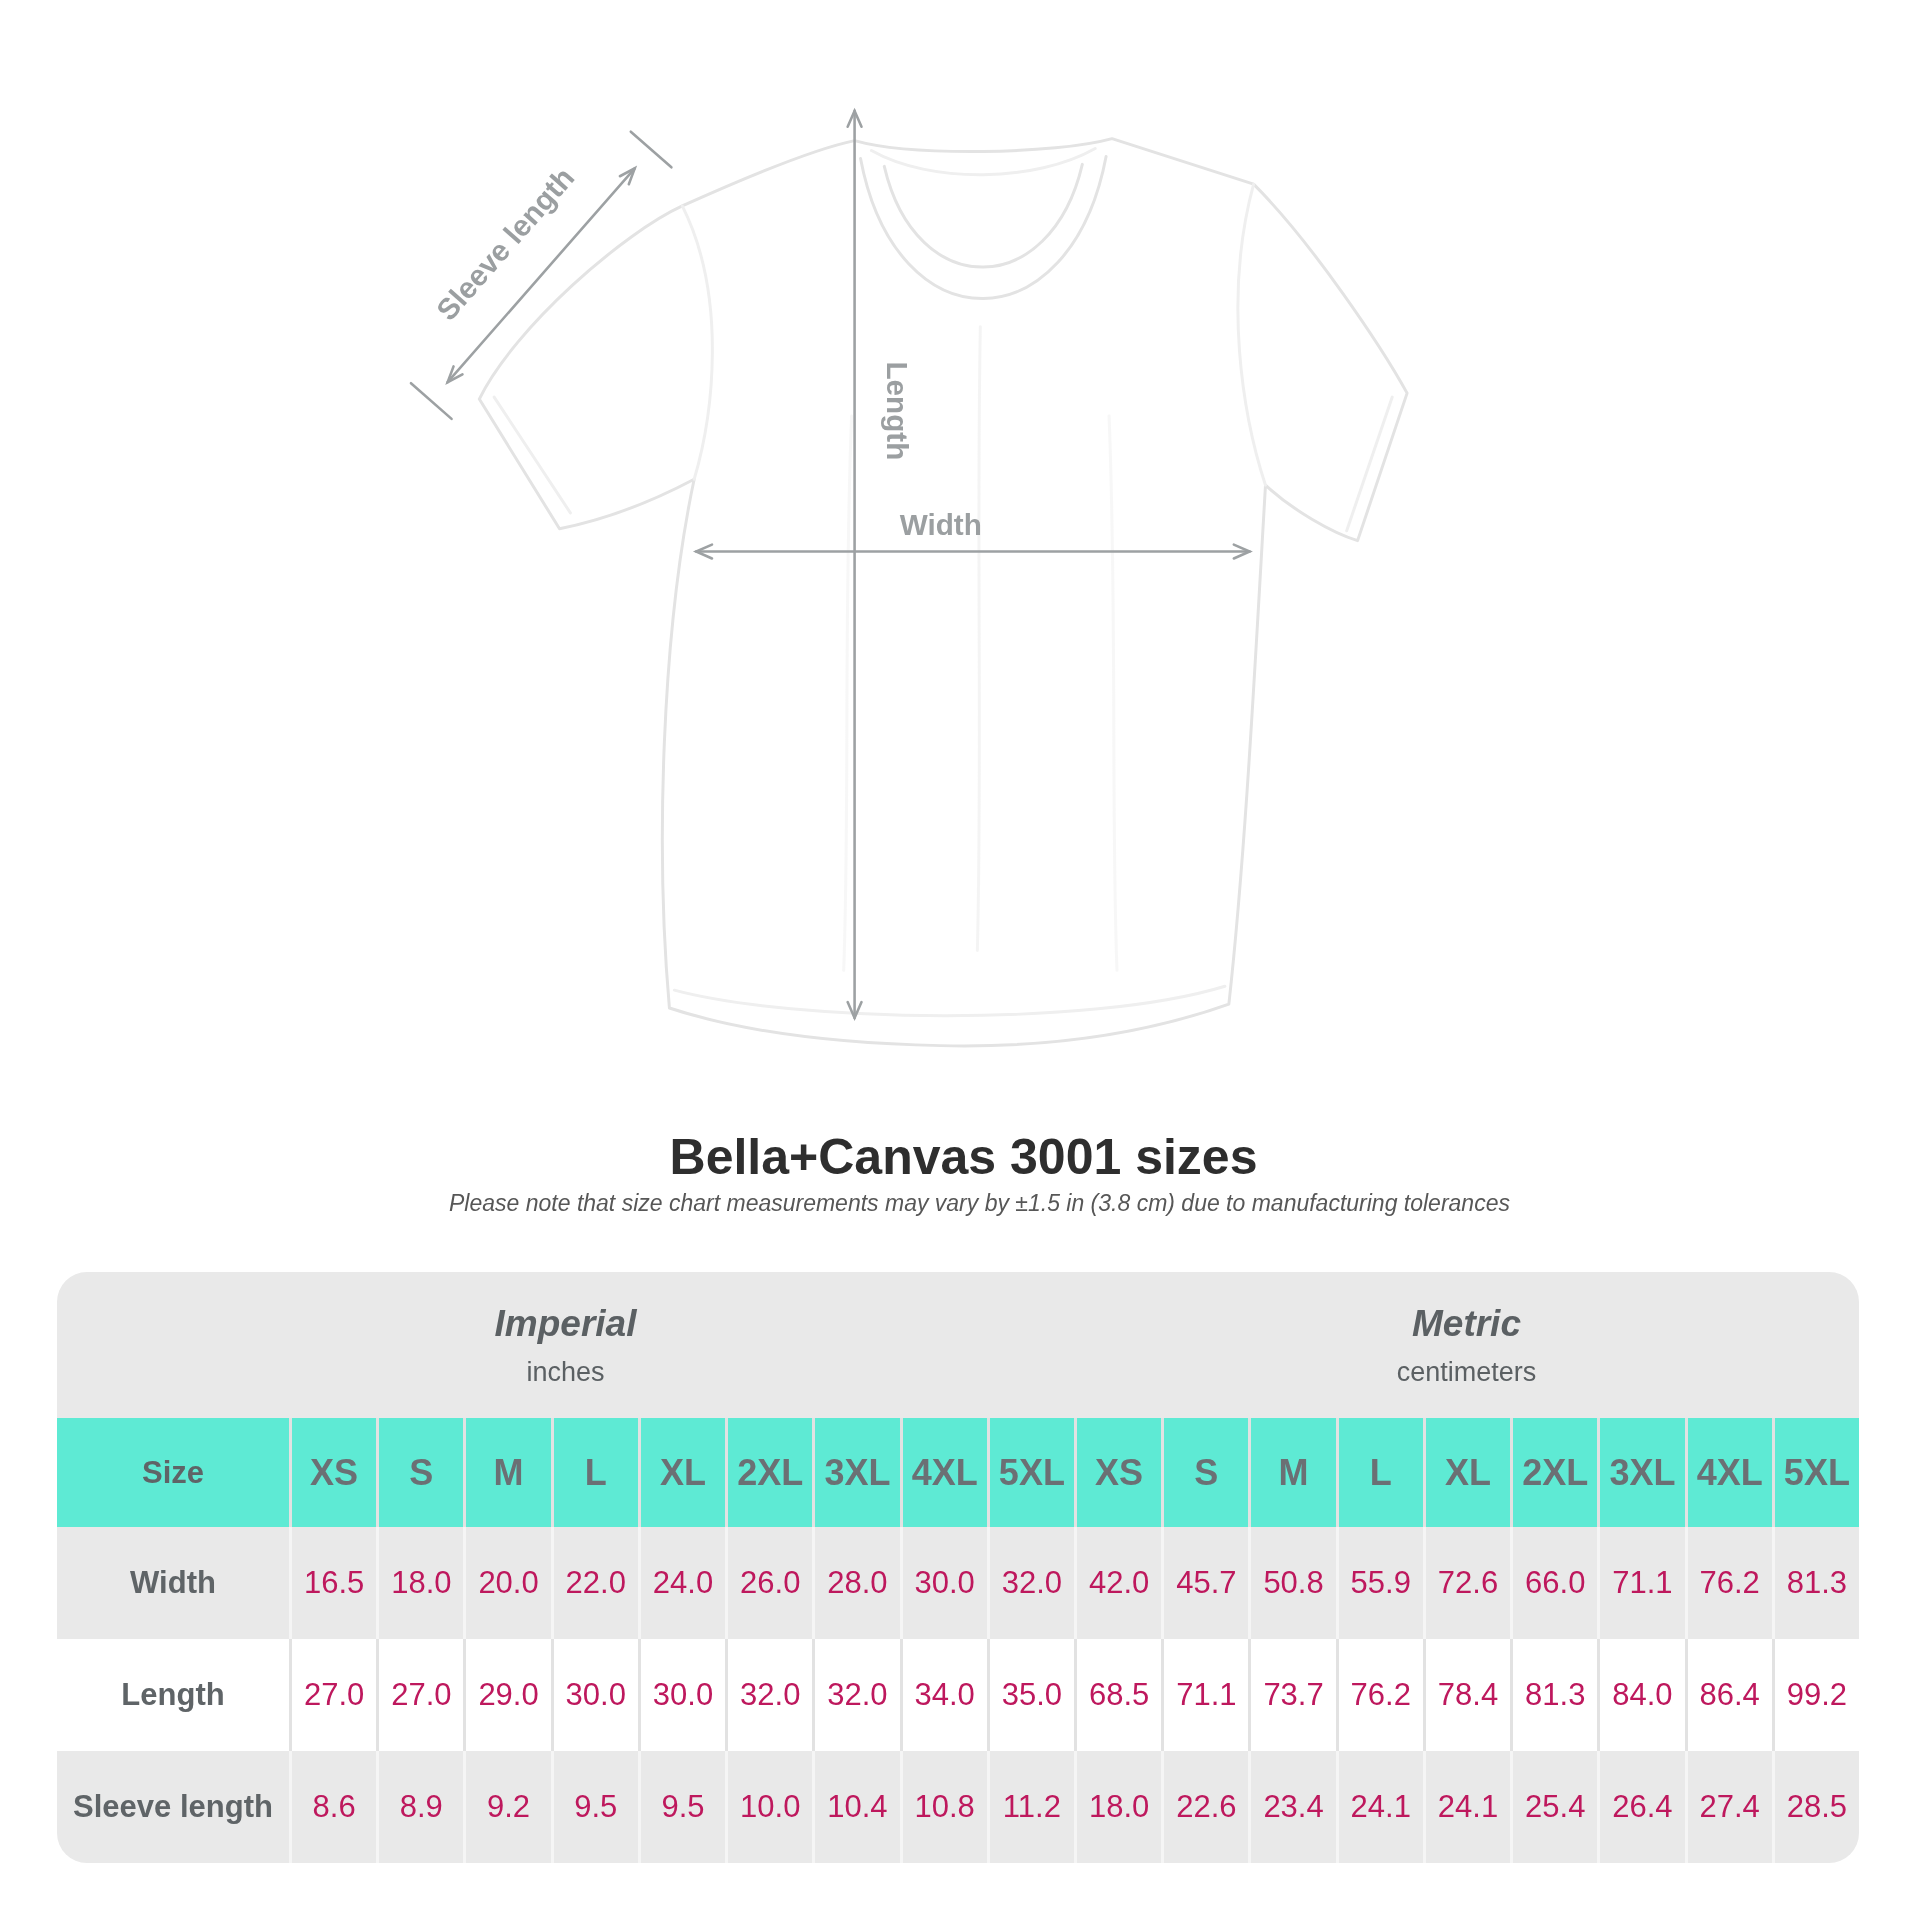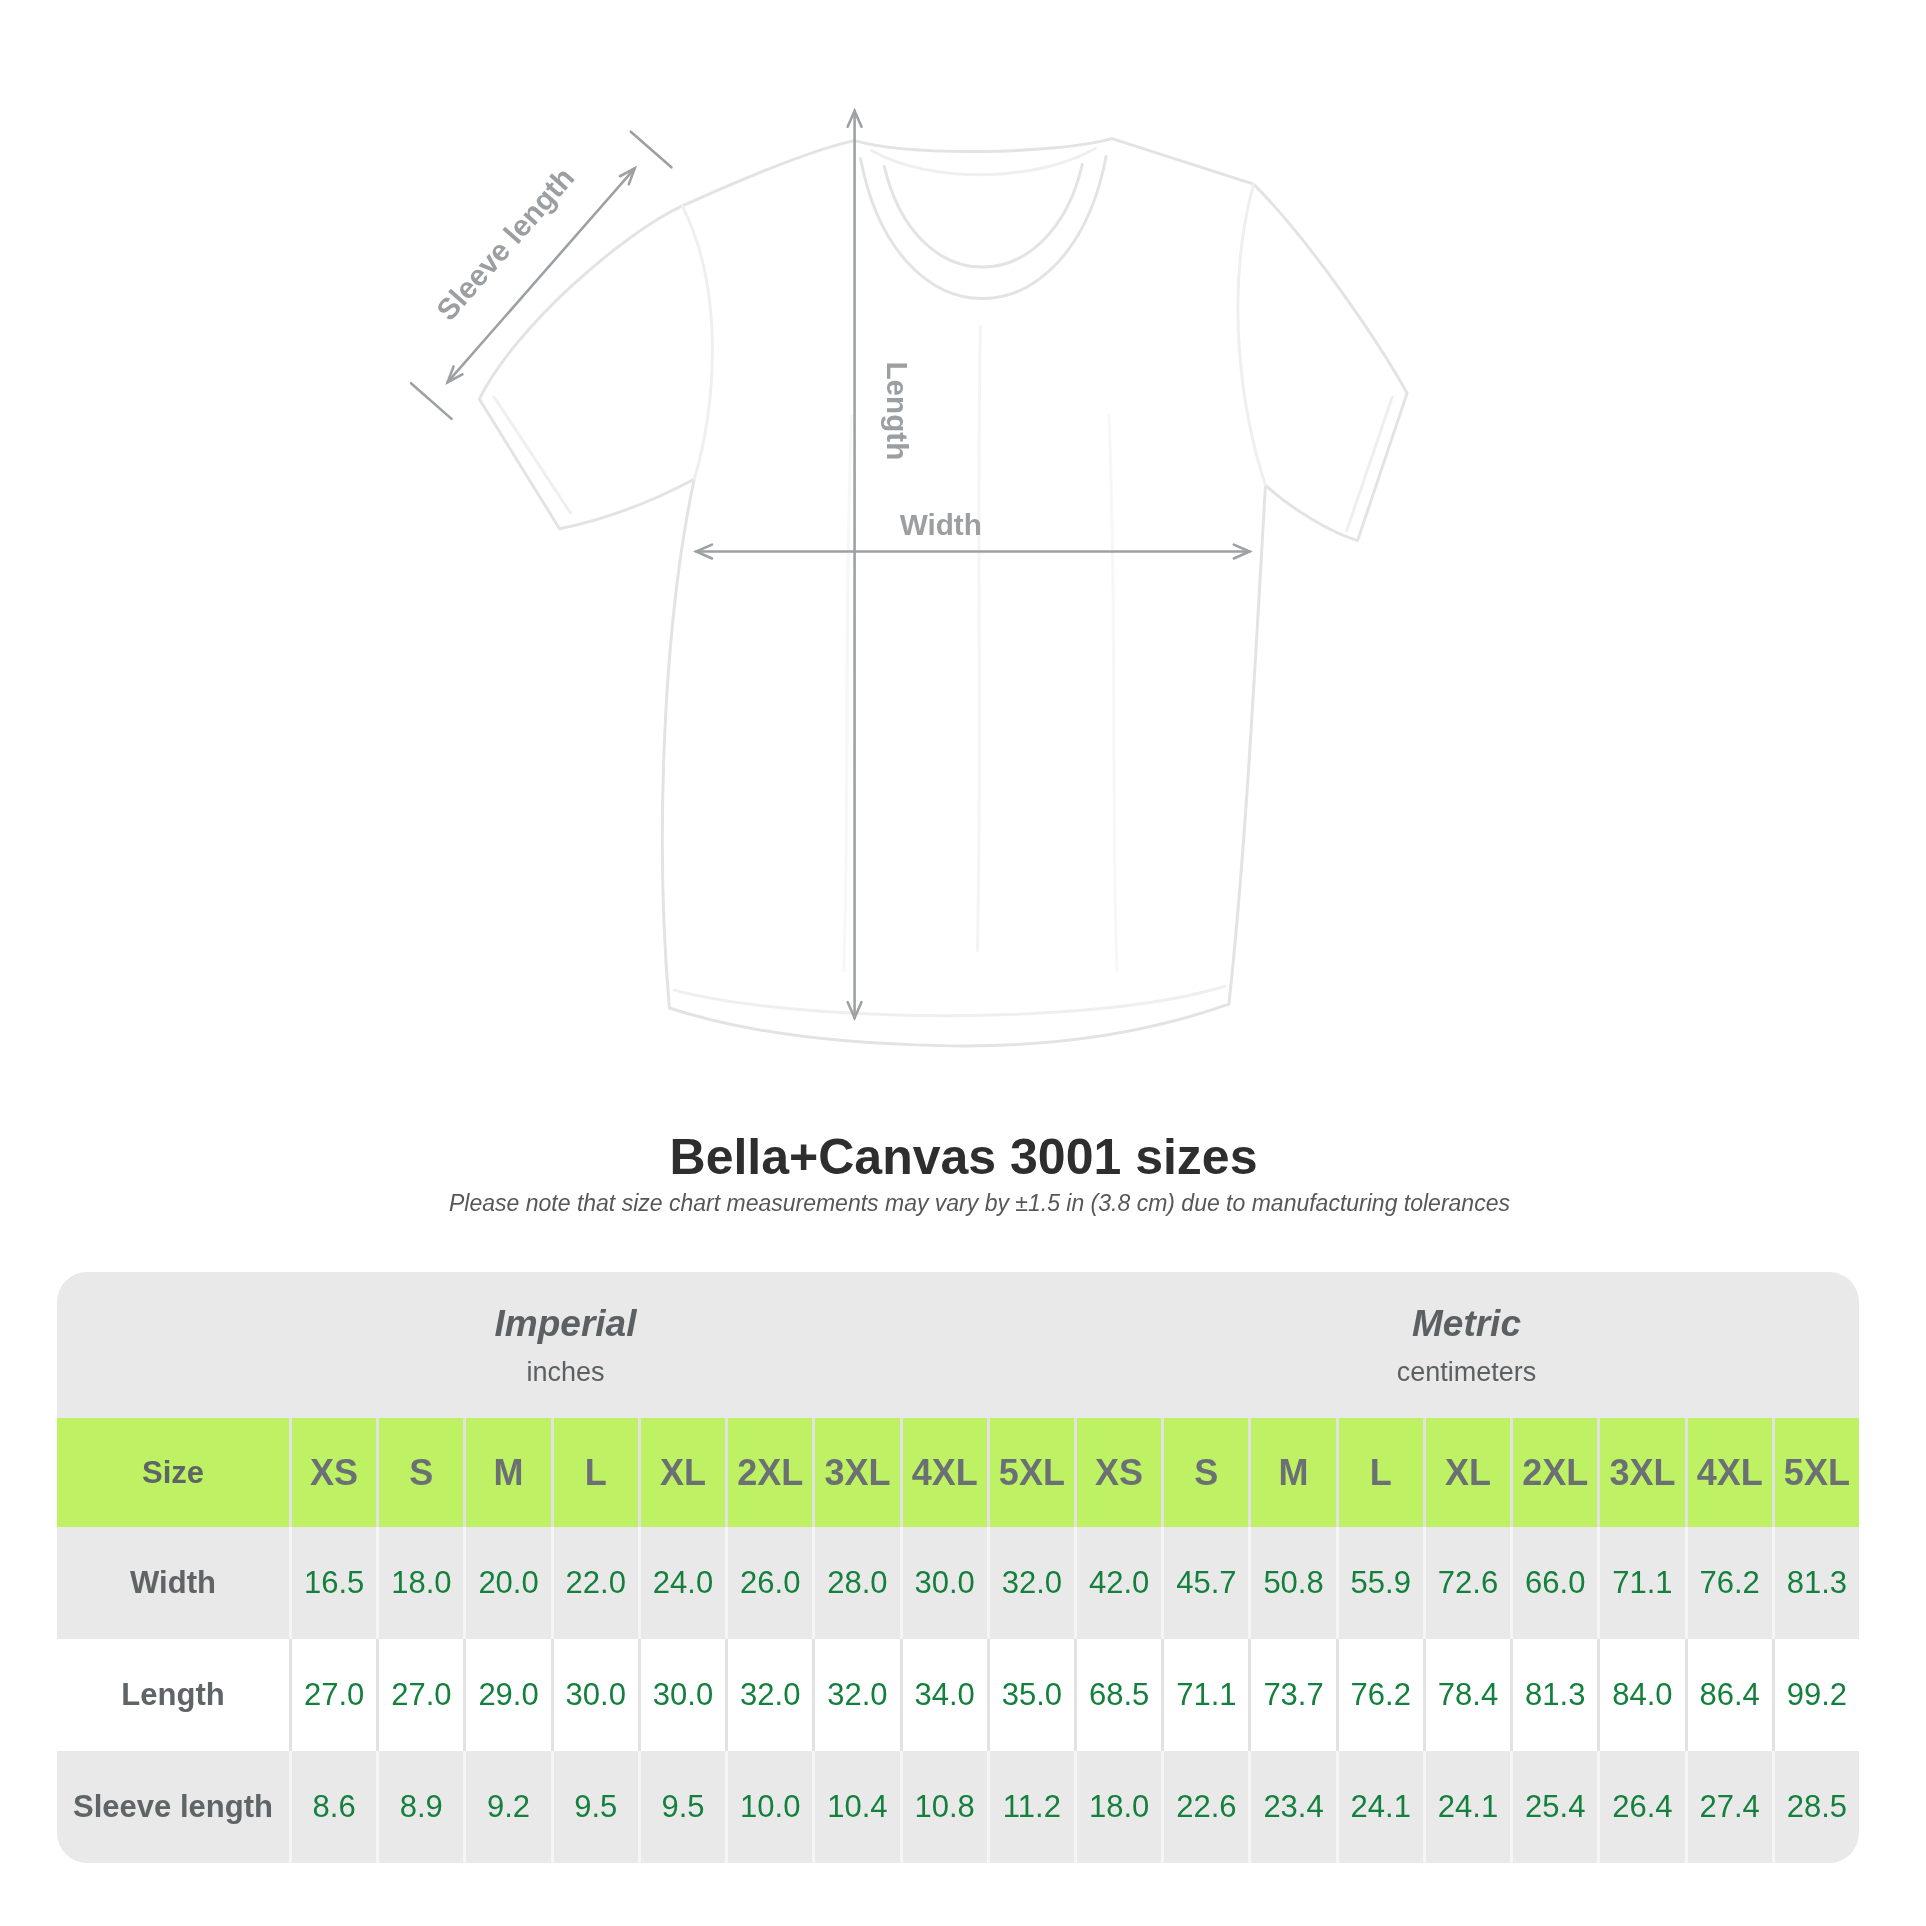--- a/index.html
+++ b/index.html
@@ -11,34 +11,34 @@
   .title{position:absolute;top:1128px;left:0;width:100%;text-align:center;
          font-size:50px;font-weight:bold;color:#2e2e2e;letter-spacing:0px;}
   .subtitle{position:absolute;top:1190px;left:0;width:100%;text-align:center;
          font-size:23px;font-style:italic;color:#575757;padding-left:16px;}
 
   
   .tbl{position:absolute;left:57px;top:1272px;width:1802px;
        border-radius:30px;overflow:hidden;}
   .trow{display:grid;grid-template-columns:232px repeat(18,1fr);}
   .gh{height:146px;background:#e9e9e9;}
-  .hrow{height:109px;background:#bef264;--sepc:#e2e2e2;}
+  .hrow{height:109px;background:#5eead4;--sepc:#e2e2e2;}
   .drow{height:112px;}
   .row-gray{background:#e9e9e9;--sepc:#f5f5f5;}
   .row-white{background:#ffffff;--sepc:#e2e2e2;}
   .c{display:flex;align-items:center;justify-content:center;min-width:0;}
   .sep{border-left:3px solid var(--sepc);}
   .span10{grid-column:1/11;}
   .span9{grid-column:11/20;}
   .gcell{display:flex;flex-direction:column;align-items:center;justify-content:center;gap:12px;}
   .gl{font-size:37px;font-weight:bold;font-style:italic;color:#5b6063;}
   .gs{font-size:27px;color:#5b6063;}
   .lab{font-size:31px;font-weight:bold;color:#5f6467;}
   .sz{font-size:36px;font-weight:bold;color:#6b7074;}
-  .val{font-size:31px;color:#15803d;text-align:right;}
+  .val{font-size:31px;color:#be185d;text-align:right;}
 
   
   svg{position:absolute;top:0;left:0;display:block;}
   .shirt-line{fill:none;stroke:#e3e3e3;stroke-width:3;stroke-linejoin:round;stroke-linecap:round;}
   .shirt-faint{fill:none;stroke:#efefef;stroke-width:3;stroke-linecap:round;}
   .dim{stroke:#9da1a3;stroke-width:2.6;fill:none;stroke-linecap:round;}
   .dimtxt{fill:#9b9fa1;font-size:30px;font-weight:bold;font-family:"Liberation Sans",sans-serif;}
 </style>
 </head>
 <body>

